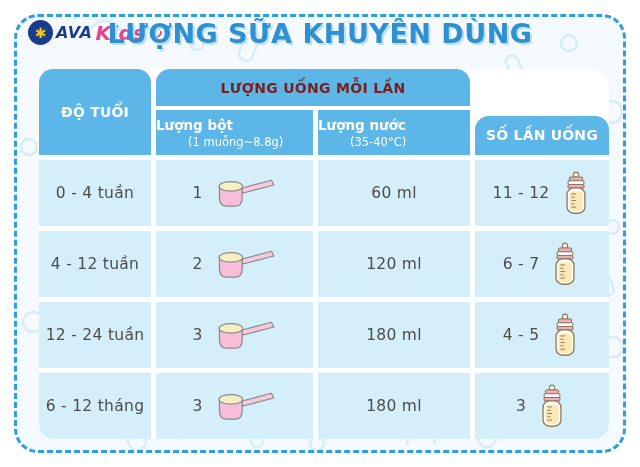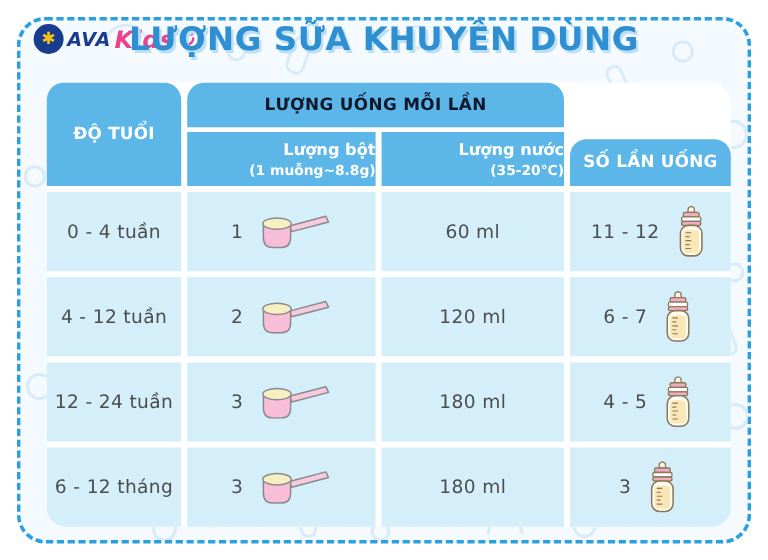--- a/index.html
+++ b/index.html
@@ -42,31 +42,31 @@
     gap:5px;
   }
   .cell{display:flex;align-items:center;justify-content:center;text-align:center;}
   .hdr{
     background:var(--header_blue,#5CB6E8);color:#fff;font-weight:700;font-size:14px;
     line-height:1.35;letter-spacing:.2px;
   }
   .hdr.top-rounded{border-radius:14px 14px 0 0;}
   .group{grid-column:2 / span 2;display:flex;flex-direction:column;gap:4px;}
   .group-top{
-    height:37px;flex:0 0 37px;background:var(--header_blue,#5CB6E8);color:#0f172a;
+    height:37px;flex:0 0 37px;background:var(--header_blue,#5CB6E8);color:#7f1d1d;
     font-weight:700;font-size:14px;letter-spacing:.3px;
     display:flex;align-items:center;justify-content:center;border-radius:14px 14px 0 0;text-align:right;
   }
   .group-sub{flex:1;display:grid;grid-template-columns:157px 152px;gap:5px;}
   .sub{
     background:var(--header_blue,#5CB6E8);color:#fff;
-    display:flex;flex-direction:column;align-items:flex-end;justify-content:center;
+    display:flex;flex-direction:column;align-items:flex-start;justify-content:center;
   }
   .sub .main{font-weight:700;font-size:13.5px;}
-  .sub .note{font-weight:700;font-size:11.5px;margin-top:2px;}
+  .sub .note{font-weight:400;font-size:11.5px;margin-top:2px;margin-left:32px;}
   .data{
     background:var(--cell_blue,#D4EEFA);color:var(--text_dark,#4D4D4D);
     font-size:15.5px;letter-spacing:.3px;
   }
   .num{font-size:15.5px;color:var(--text_dark,#4D4D4D);}
   .iconcell{gap:10px;}
   .bl-round{border-radius:0 0 0 16px;}
   .br-round{border-radius:0 0 16px 0;}
   .scoop-svg{width:64px;height:34px;}
   .bottle-svg{width:32px;height:46px;}
@@ -121,21 +121,21 @@
 
       <div class="group">
         <div class="group-top">LƯỢNG UỐNG MỖI LẦN</div>
         <div class="group-sub">
           <div class="sub">
             <span class="main">Lượng bột</span>
             <span class="note">(1 muỗng~8.8g)</span>
           </div>
           <div class="sub">
             <span class="main">Lượng nước</span>
-            <span class="note">(35-20°C)</span>
+            <span class="note">(35-40°C)</span>
           </div>
         </div>
       </div>
 
       <div class="cell hdr top-rounded" style="flex-direction:column;margin-top:47px;">
         <span>SỐ LẦN UỐNG</span>
       </div>
 
       <div class="cell data">0 - 4 tuần</div>
       <div class="cell data iconcell">

